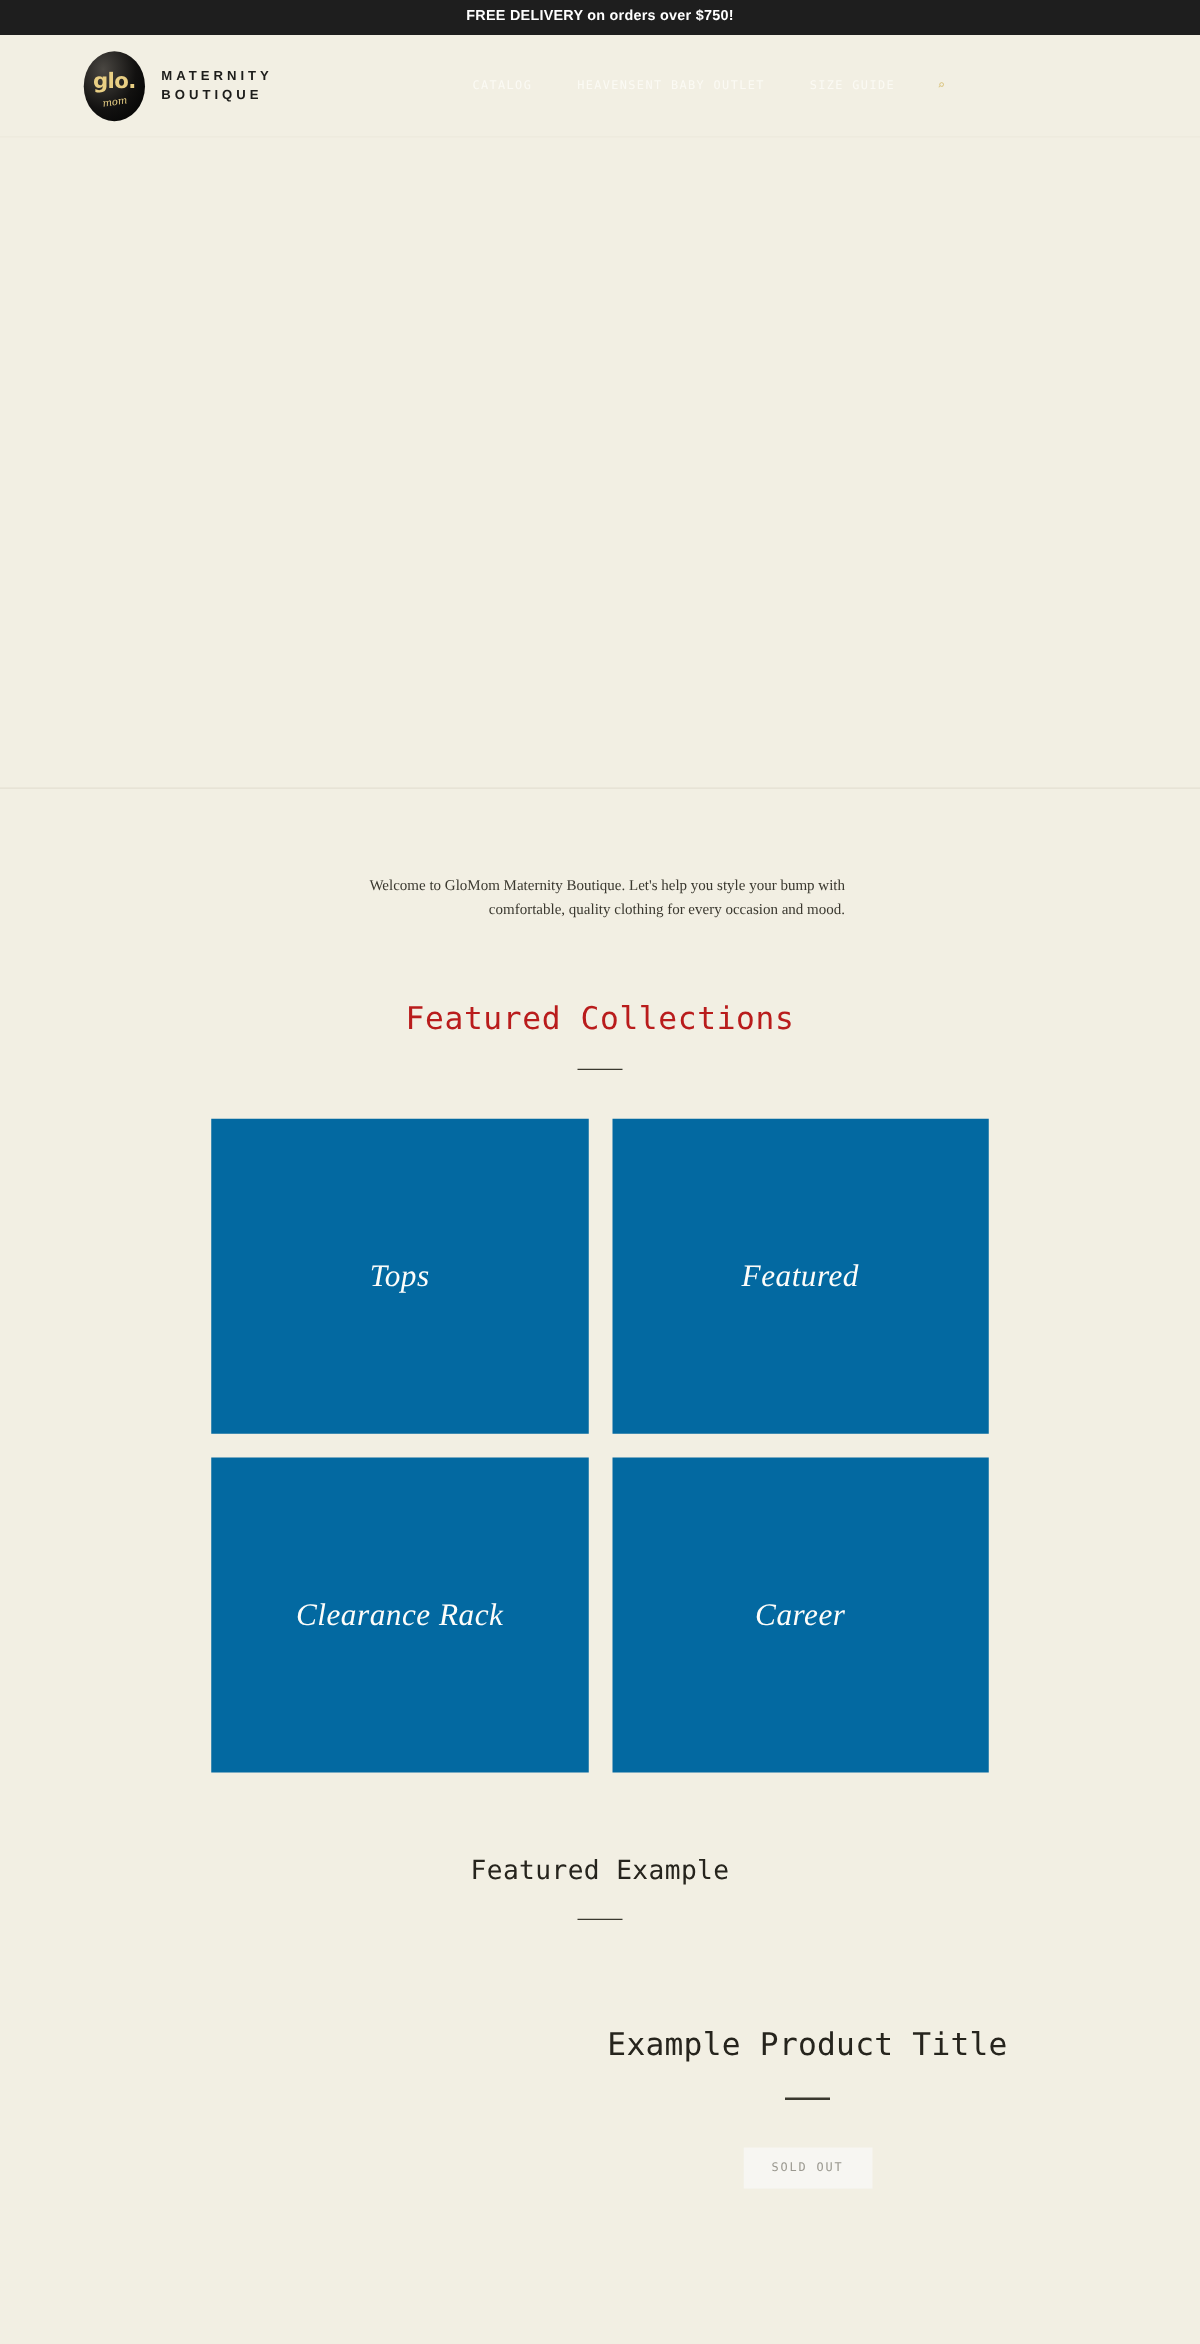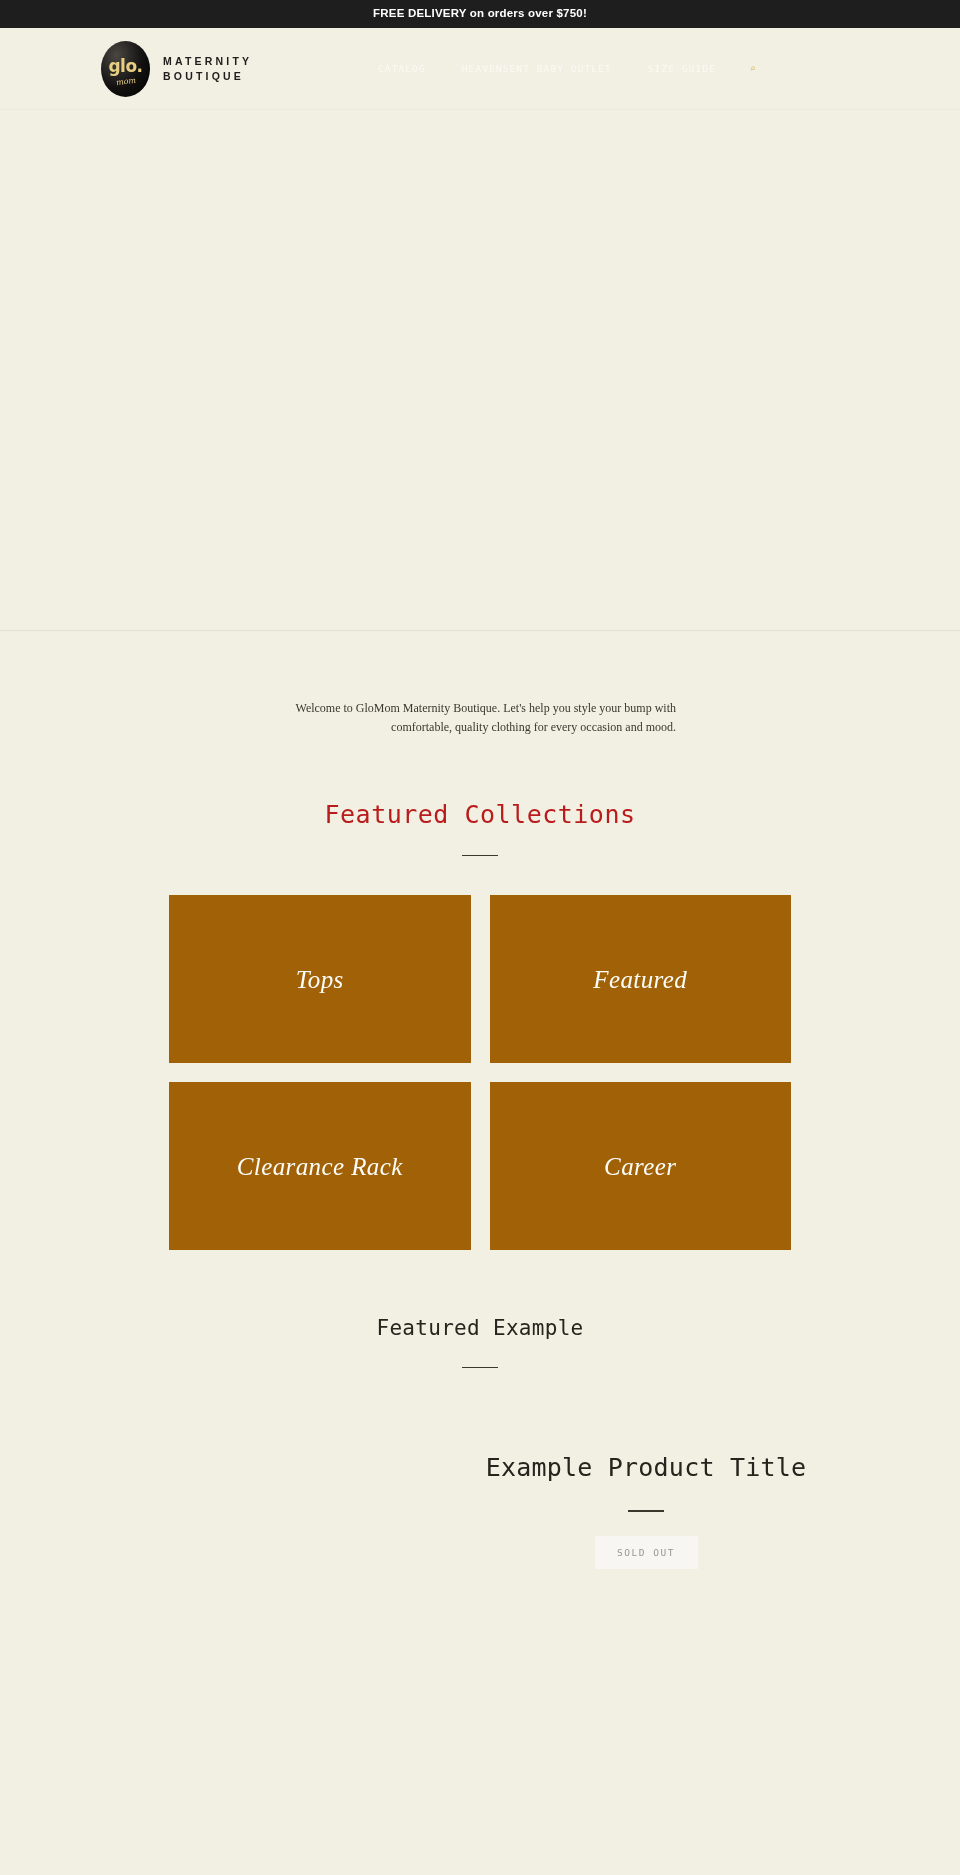--- a/index.html
+++ b/index.html
@@ -29,21 +29,21 @@
     font-family: "Liberation Sans", sans-serif;
     line-height: 1;
   }
 
   
   .site-header {
     height: 81px;
     background: #f2efe3;
     display: flex;
     align-items: center;
-    padding: 0 0 0 101px;
+    padding: 0 0 0 67px;
     position: relative;
   }
 
   .logo-link {
     display: flex;
     align-items: center;
     gap: 13px;
     text-decoration: none;
   }
 
@@ -169,22 +169,22 @@
 
   
   .collection-grid {
     width: 622px;
     margin: 39px auto 0 auto;
     display: grid;
     grid-template-columns: 1fr 1fr;
     gap: 19px;
   }
   .collection-card {
-    height: 168px;
-    background: #a16207;
+    height: 252px;
+    background: #0369a1;
     display: flex;
     align-items: center;
     justify-content: center;
     text-decoration: none;
     position: relative;
   }
   .collection-card-label {
     font-family: "Liberation Serif", serif;
     font-style: italic;
     font-size: 25px;
@@ -229,21 +229,21 @@
     letter-spacing: 0.2px;
   }
   .product-rule {
     width: 36px;
     height: 1.5px;
     background: #3a382f;
     margin: 26px auto 0 auto;
   }
   .sold-out-button {
     display: block;
-    margin: 24px auto 0 auto;
+    margin: 38px auto 0 auto;
     width: 103px;
     height: 33px;
     background: #f7f6f2;
     border: none;
     color: #9a988f;
     font-family: "DejaVu Sans Mono", monospace;
     font-size: 9.5px;
     letter-spacing: 1.5px;
     cursor: default;
     line-height: 33px;

